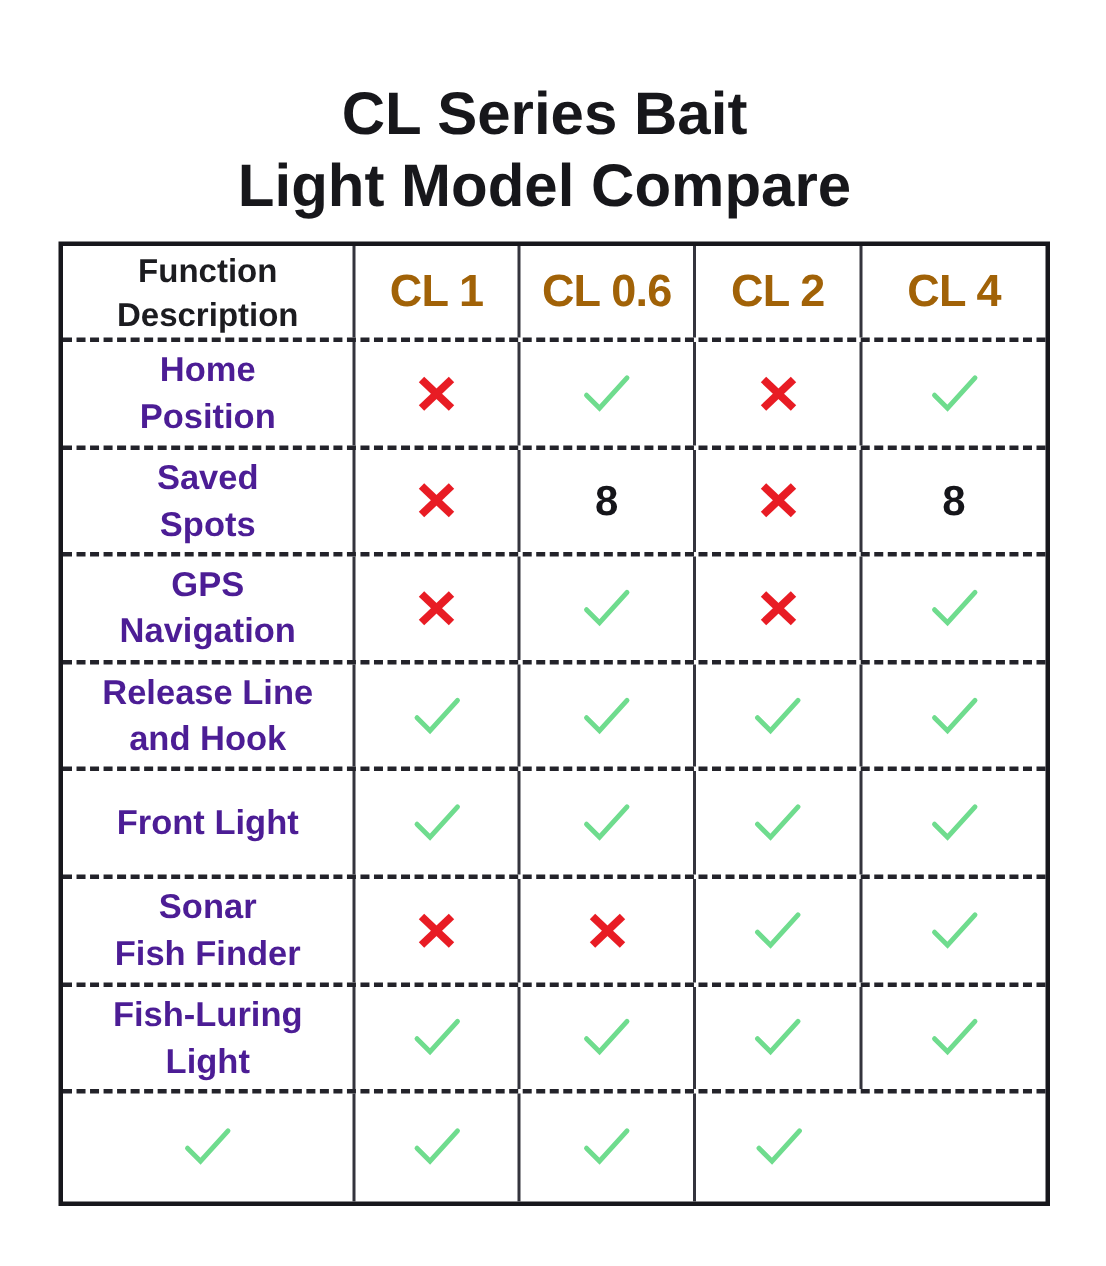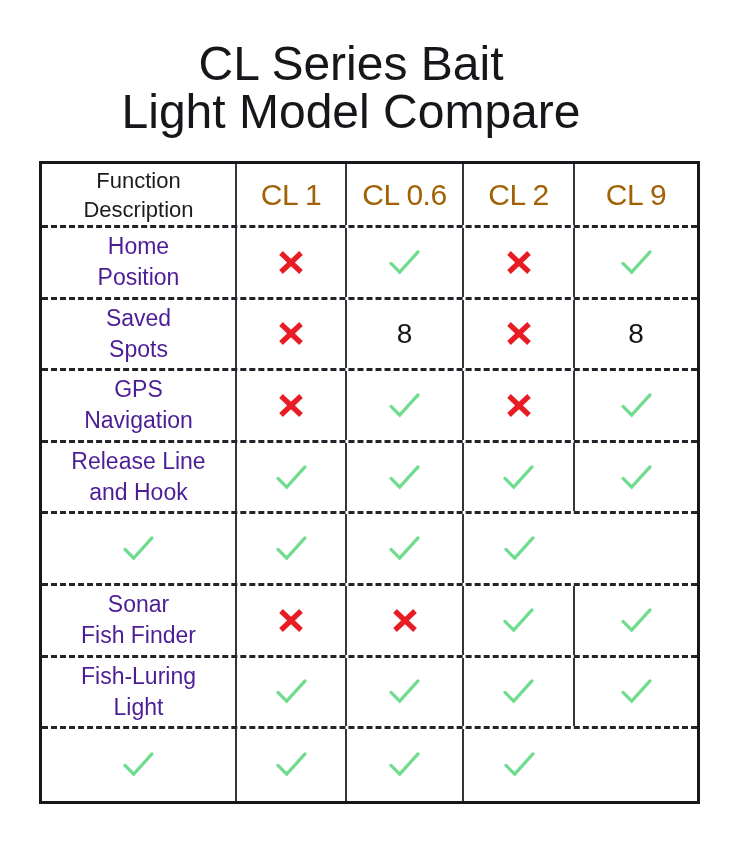--- a/index.html
+++ b/index.html
@@ -7,24 +7,24 @@
     width: 737px; height: 844px;
     background: #ffffff;
     font-family: "Liberation Sans", "DejaVu Sans", sans-serif;
     position: relative;
     overflow: hidden;
   }
   .title {
     position: absolute;
     top: 36px; left: 0;
     width: 694px;
-    margin: 4px;
+    margin: 16px;
     text-align: center;
-    font-size: 48px;
-    font-weight: 400;
+    font-size: 40px;
+    font-weight: 700;
     line-height: 48px;
     color: #17171b;
   }
   .ctable {
     position: absolute;
     left: 39px; top: 161px;
     width: 661px; height: 643px;
     border: 3px solid #17171c;
     box-sizing: border-box;
     display: flex;
@@ -41,20 +41,21 @@
   .row:last-child { border-bottom: none; }
   .row.header { height: 64px; }
   .row.body { height: 71.6px; }
   .cell {
     border-right: 2px solid #34343d;
     display: flex;
     align-items: center;
     justify-content: center;
     box-sizing: border-box;
     overflow: hidden;
+    font-weight: bold;
   }
   .cell:last-child { border-right: none; }
   .desc-label {
     font-size: 22px;
     line-height: 29px;
     color: #1c1c20;
     text-align: center;
     white-space: pre-line;
   }
   .model-label {
@@ -89,21 +90,21 @@
       <div class="cell">
         <span class="model-label">CL 1</span>
       </div>
       <div class="cell">
         <span class="model-label">CL 0.6</span>
       </div>
       <div class="cell">
         <span class="model-label">CL 2</span>
       </div>
       <div class="cell">
-        <span class="model-label">CL 9</span>
+        <span class="model-label">CL 4</span>
       </div>
     </div>
     <div class="row body">
       <div class="cell">
         <span class="row-label">Home
 Position</span>
       </div>
       <div class="cell">
         <svg viewBox="0 0 26 25" width="26" height="25" class="mark-svg">
           <polyline points="3,3 23,22" fill="none" stroke="#e81c24" stroke-width="5.2" stroke-linecap="butt"></polyline>
@@ -199,20 +200,23 @@
           <polyline points="4,15 13,24 32,3" fill="none" stroke="#6fdc8e" stroke-width="3.4" stroke-linecap="round" stroke-linejoin="miter"></polyline>
         </svg>
       </div>
       <div class="cell">
         <svg viewBox="0 0 36 28" width="35" height="27" class="mark-svg">
           <polyline points="4,15 13,24 32,3" fill="none" stroke="#6fdc8e" stroke-width="3.4" stroke-linecap="round" stroke-linejoin="miter"></polyline>
         </svg>
       </div>
     </div>
     <div class="row body">
+      <div class="cell">
+        <span class="row-label">Front Light</span>
+      </div>
       <div class="cell">
         <svg viewBox="0 0 36 28" width="35" height="27" class="mark-svg">
           <polyline points="4,15 13,24 32,3" fill="none" stroke="#6fdc8e" stroke-width="3.4" stroke-linecap="round" stroke-linejoin="miter"></polyline>
         </svg>
       </div>
       <div class="cell">
         <svg viewBox="0 0 36 28" width="35" height="27" class="mark-svg">
           <polyline points="4,15 13,24 32,3" fill="none" stroke="#6fdc8e" stroke-width="3.4" stroke-linecap="round" stroke-linejoin="miter"></polyline>
         </svg>
       </div>

